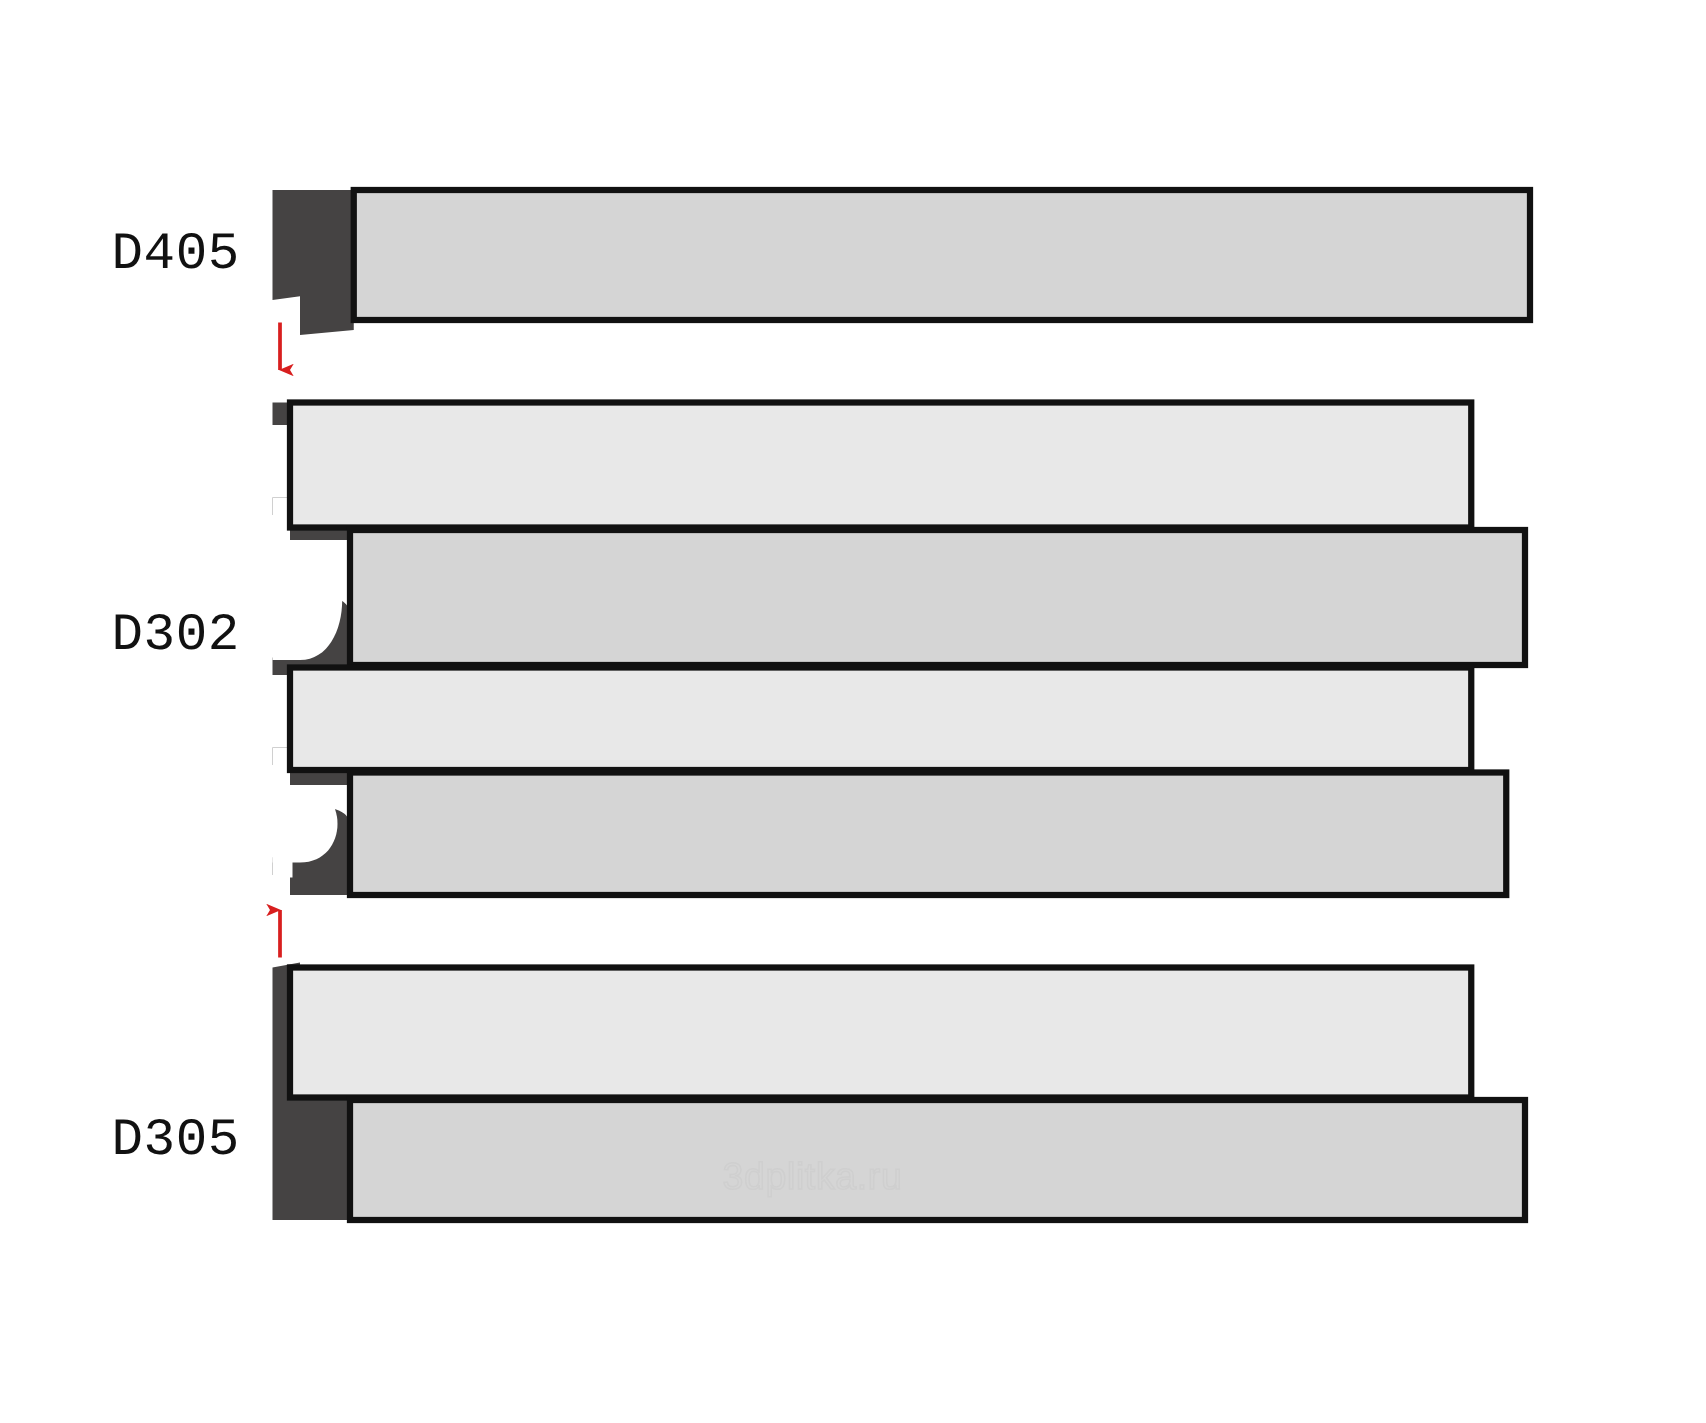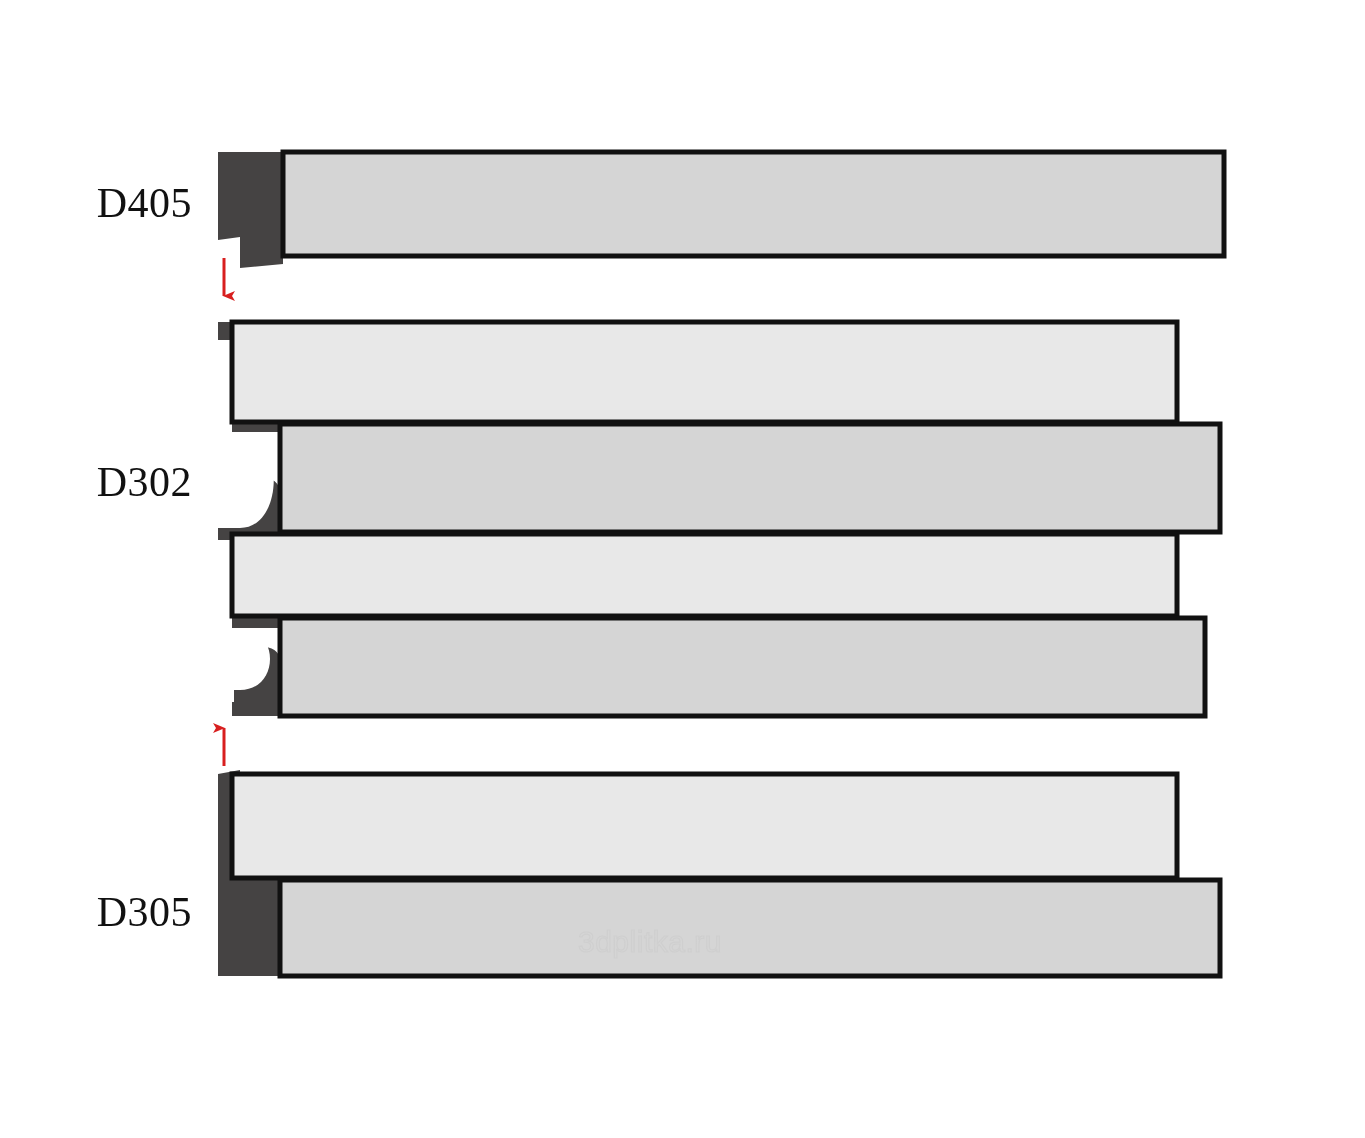--- a/index.html
+++ b/index.html
@@ -20,32 +20,32 @@
   #diagram-svg {
     position: absolute;
     left: 0;
     top: 0;
     width: 1365px;
     height: 1138px;
     display: block;
   }
   .profile-label {
     position: absolute;
-    font-family: Liberation Serif, serif;
+    font-family: Liberation Mono, monospace;
     font-size: 42px;
     font-weight: 400;
     color: #111111;
     letter-spacing: 0.5px;
     white-space: nowrap;
     text-align: right;
     width: 130px;
     line-height: 1;
   }
   #label-d405 { left: 62px; top: 182px; }
-  #label-d302 { left: 62px; top: 461px; }
+  #label-d302 { left: 62px; top: 487px; }
   #label-d305 { left: 62px; top: 891px; }
 
   .watermark {
     position: absolute;
     left: 578px;
     top: 925px;
     font-family: "Liberation Sans", "DejaVu Sans", sans-serif;
     font-size: 30px;
     font-weight: 400;
     letter-spacing: 0.5px;

